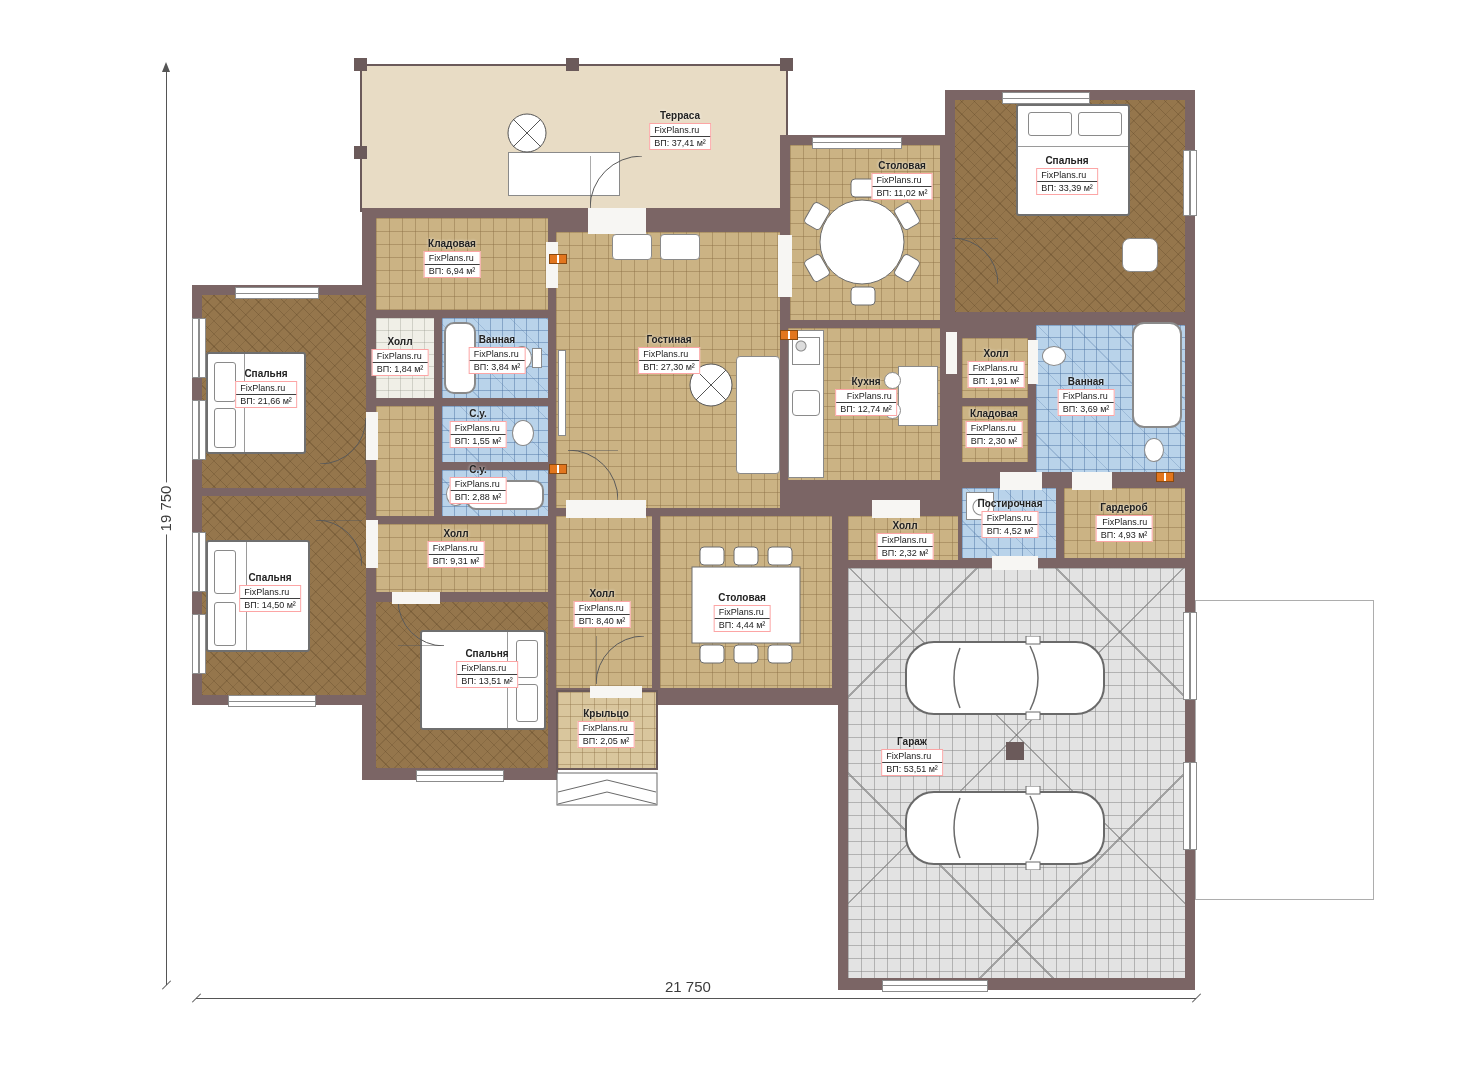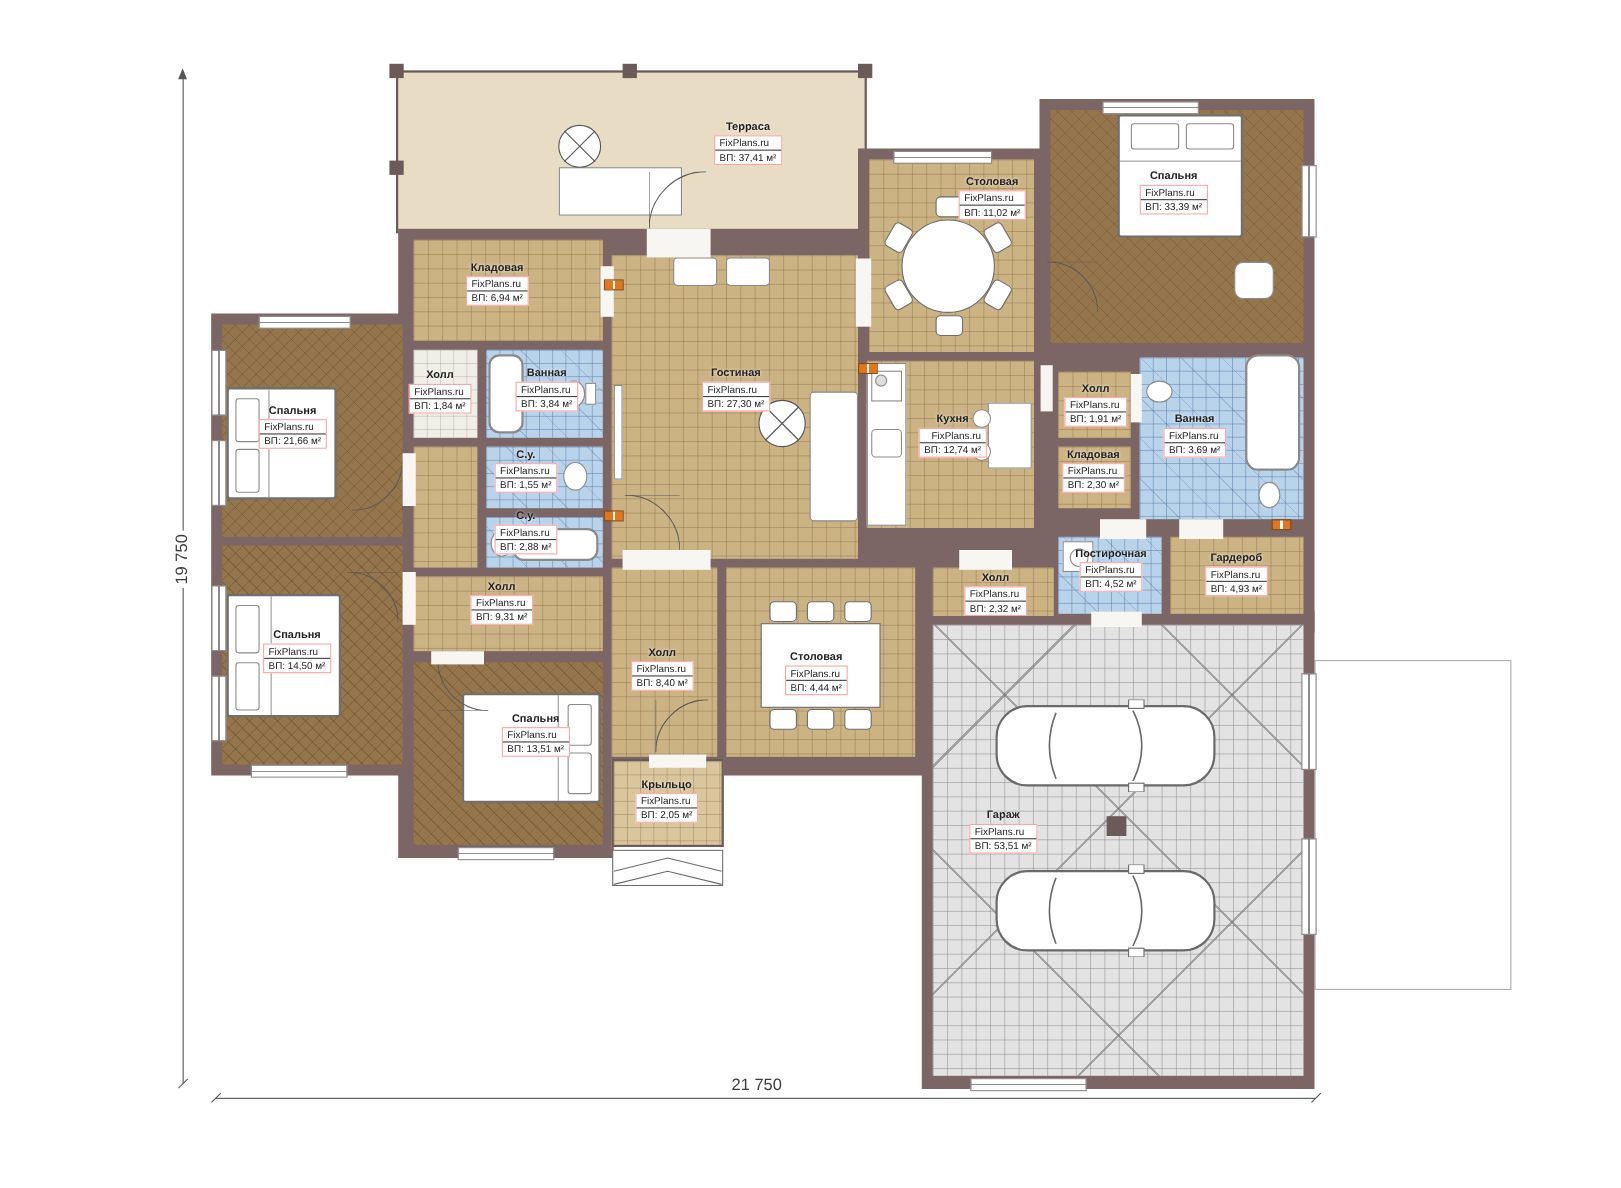--- a/index.html
+++ b/index.html
@@ -392,21 +392,21 @@
         <div class="rarea">ВП: 2,32 м²</div>
       </div>
   </div>
   <div class="rlabel" style="left:1010px;top:498px;">
     <div class="rname">Постирочная</div>
     <div class="rbox">
         <div class="rbrand">FixPlans.ru</div>
         <div class="rarea">ВП: 4,52 м²</div>
       </div>
   </div>
-  <div class="rlabel" style="left:1124px;top:502px;">
+  <div class="rlabel" style="left:1124px;top:502px;text-align:right;">
     <div class="rname">Гардероб</div>
     <div class="rbox">
         <div class="rbrand">FixPlans.ru</div>
         <div class="rarea">ВП: 4,93 м²</div>
       </div>
   </div>
   <div class="rlabel" style="left:606px;top:708px;">
     <div class="rname">Крыльцо</div>
     <div class="rbox">
         <div class="rbrand">FixPlans.ru</div>

